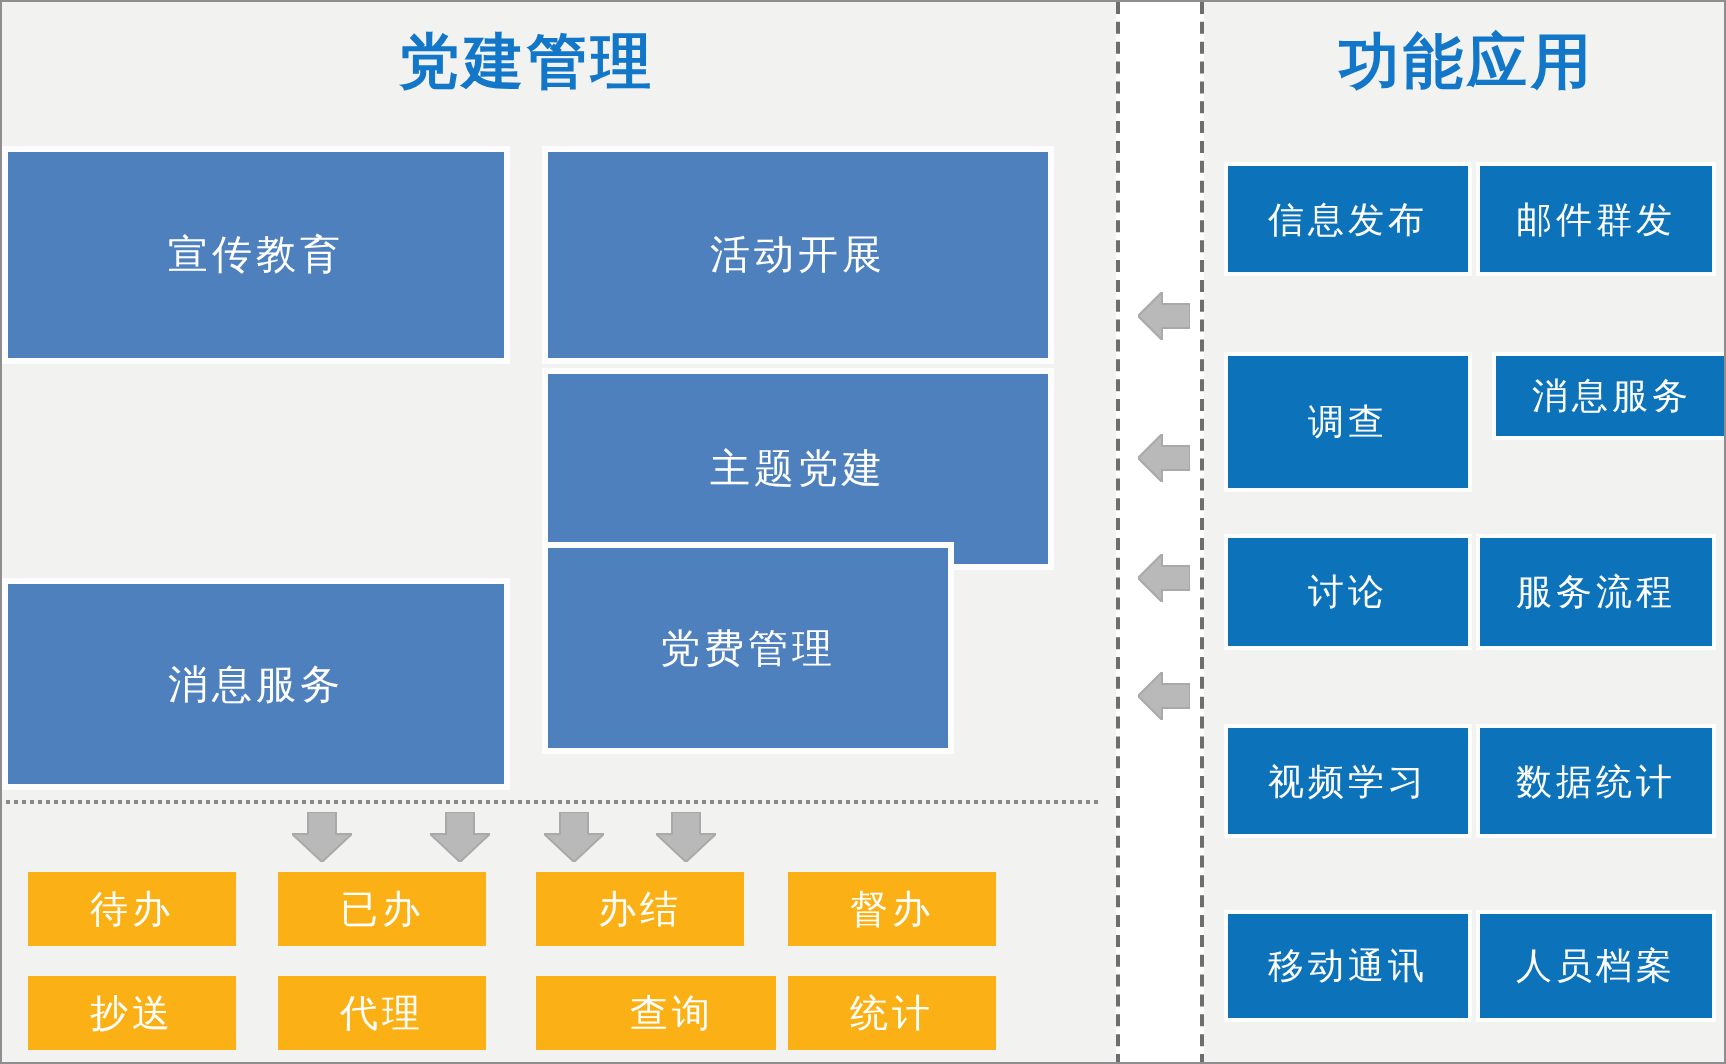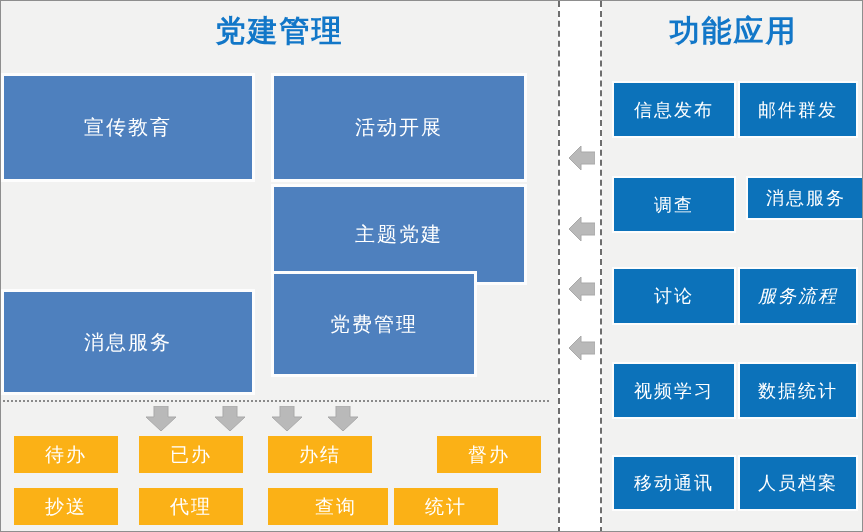--- a/index.html
+++ b/index.html
@@ -14,21 +14,21 @@
   }
   .panel-title{
     position:absolute;
     top:10px;
     text-align:center;
     font-size:30px;
     font-weight:bold;
     color:#1277c8;
     letter-spacing:2px;
   }
-  .title-left{left:0;width:525px;padding-left:16px;}
+  .title-left{left:0;width:525px;}
   .title-right{left:602px;width:261px;}
 
   .box{
     position:absolute;
     display:flex;
     align-items:center;
     justify-content:center;
     color:#ffffff;
     letter-spacing:2px;
   }
@@ -115,21 +115,21 @@
 
   <div class="box task-box" style="left:13px;top:435px;width:104px;height:37px;">
       <span>待办</span>
     </div>
   <div class="box task-box" style="left:138px;top:435px;width:104px;height:37px;">
       <span>已办</span>
     </div>
   <div class="box task-box" style="left:267px;top:435px;width:104px;height:37px;">
       <span>办结</span>
     </div>
-  <div class="box task-box" style="left:393px;top:435px;width:104px;height:37px;margin-left:43px;">
+  <div class="box task-box" style="left:393px;top:435px;width:104px;height:37px;">
       <span>督办</span>
     </div>
 
   <div class="box task-box" style="left:13px;top:487px;width:104px;height:37px;">
       <span>抄送</span>
     </div>
   <div class="box task-box" style="left:138px;top:487px;width:104px;height:37px;">
       <span>代理</span>
     </div>
   <div class="box task-box" style="left:267px;top:487px;width:104px;height:37px;padding-left:16px;">
@@ -163,30 +163,30 @@
     </div>
 
   <div class="panel-title title-right">功能应用</div>
 
   <div class="box function-box" style="left:613px;top:82px;width:120px;height:53px;">
       <span>信息发布</span>
     </div>
   <div class="box function-box" style="left:739px;top:82px;width:116px;height:53px;">
       <span>邮件群发</span>
     </div>
-  <div class="box function-box" style="left:613px;top:177px;width:120px;height:53px;">
+  <div class="box function-box" style="left:613px;top:177px;width:120px;height:66px;">
       <span>调查</span>
     </div>
   <div class="box function-box" style="left:747px;top:177px;width:116px;height:40px;">
       <span>消息服务</span>
     </div>
   <div class="box function-box" style="left:613px;top:268px;width:120px;height:54px;">
       <span>讨论</span>
     </div>
-  <div class="box function-box" style="left:739px;top:268px;width:116px;height:54px;font-style:italic;">
+  <div class="box function-box" style="left:739px;top:268px;width:116px;height:54px;">
       <span>服务流程</span>
     </div>
   <div class="box function-box" style="left:613px;top:363px;width:120px;height:53px;">
       <span>视频学习</span>
     </div>
   <div class="box function-box" style="left:739px;top:363px;width:116px;height:53px;">
       <span>数据统计</span>
     </div>
   <div class="box function-box" style="left:613px;top:456px;width:120px;height:52px;">
       <span>移动通讯</span>

